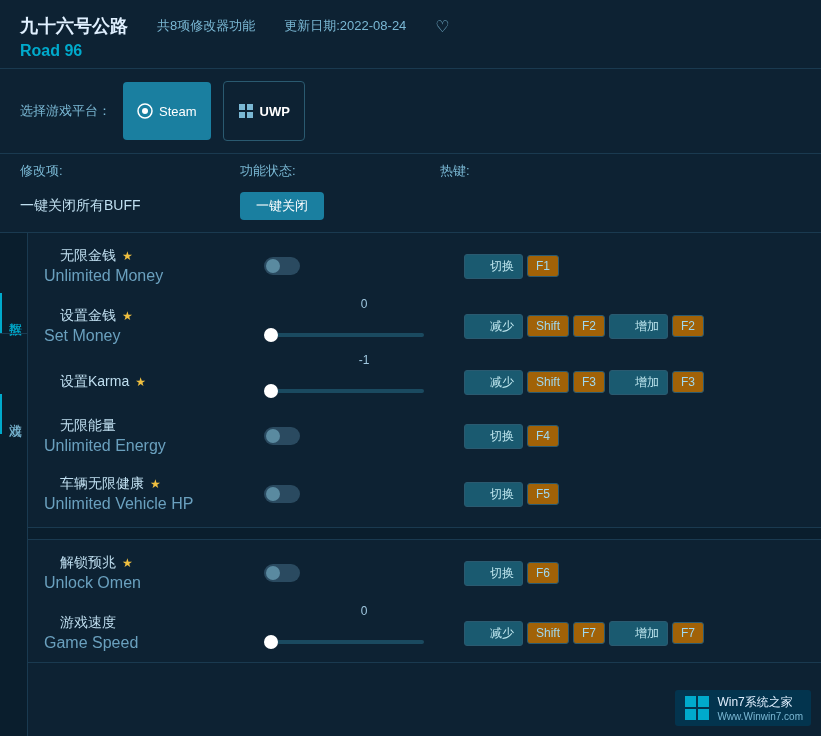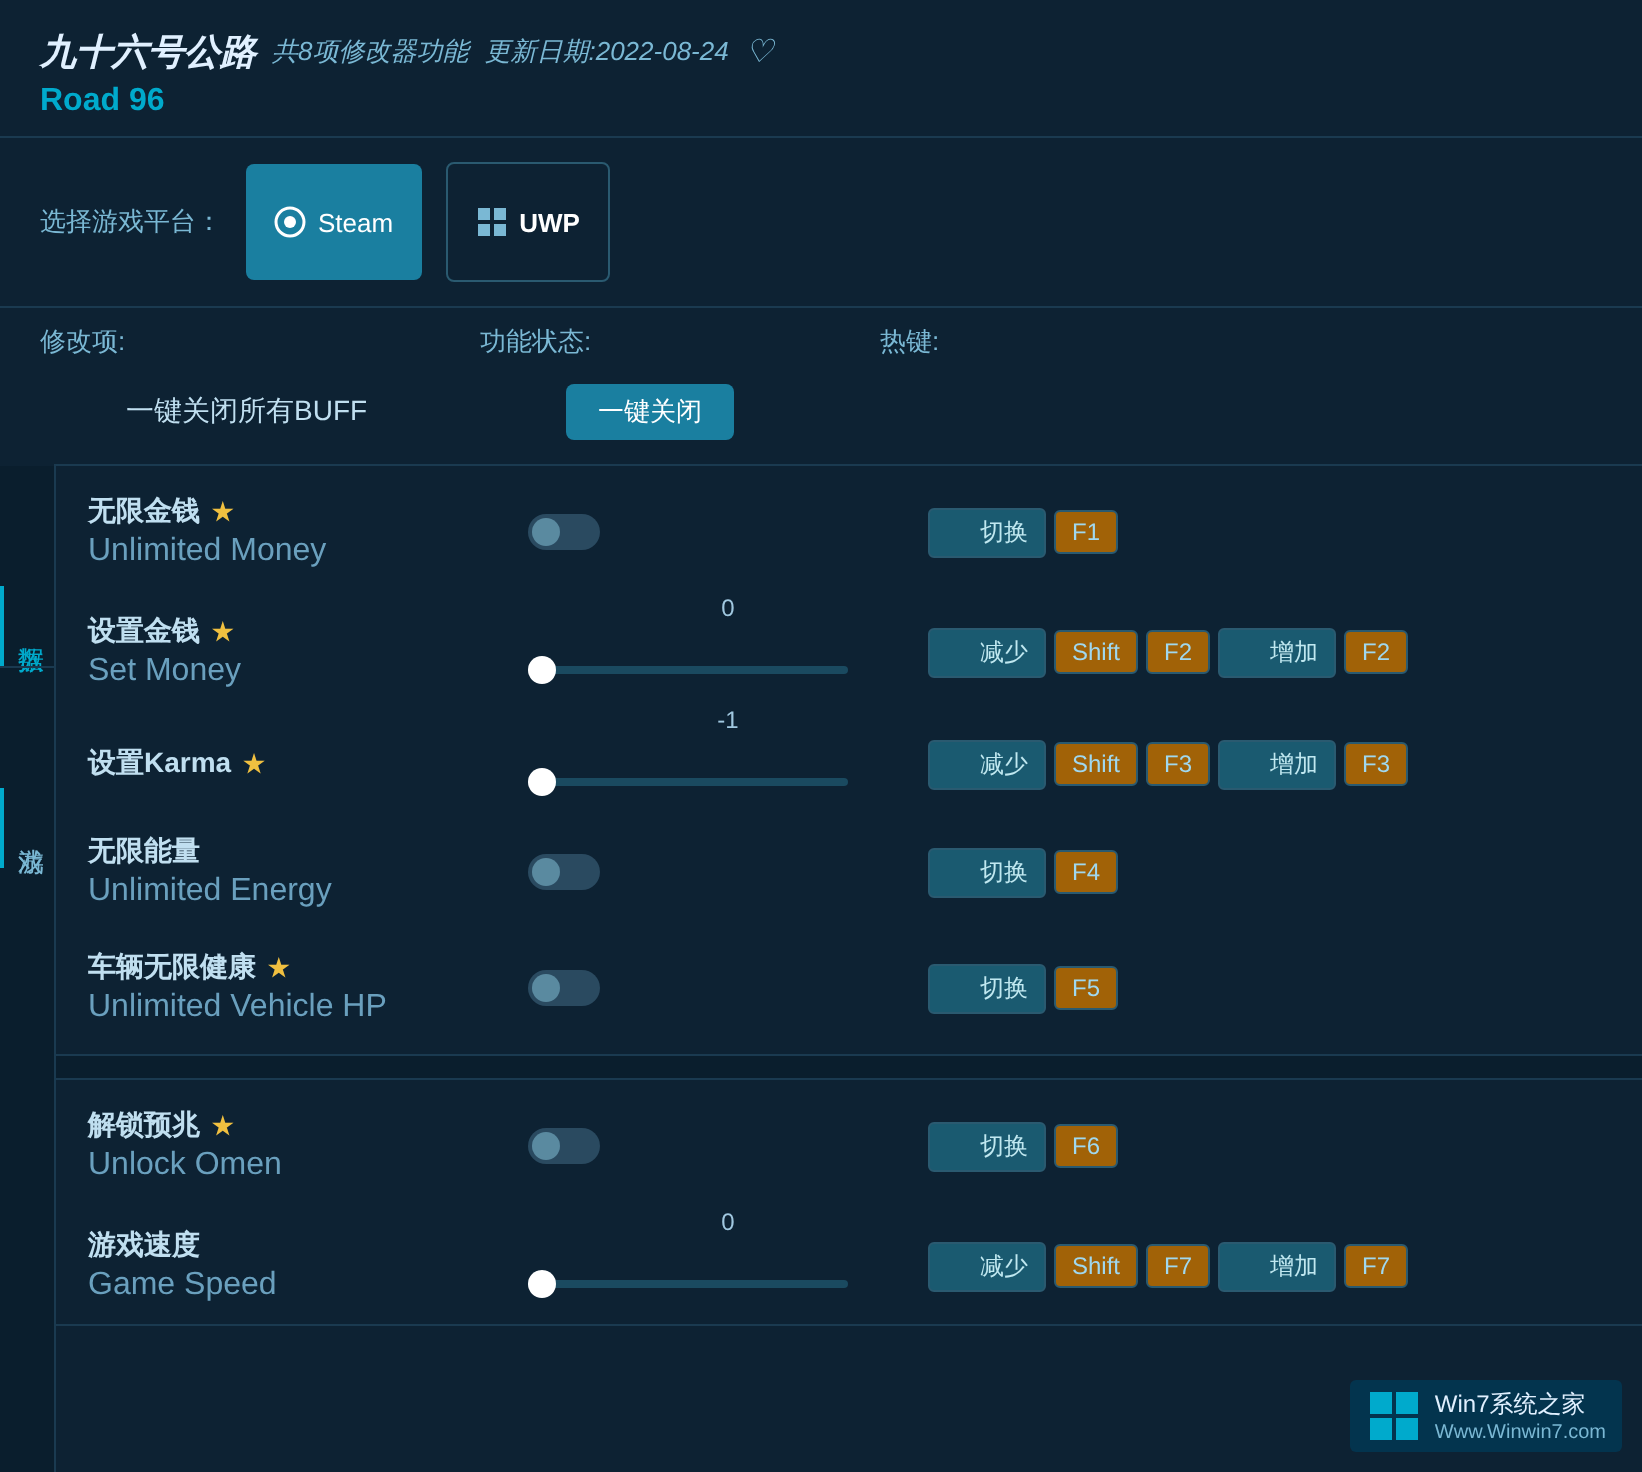--- a/index.html
+++ b/index.html
@@ -14,23 +14,22 @@
 
     
     .header {
       background-color: #0d2233;
       padding: 14px 20px 8px 20px;
       border-bottom: 1px solid #1a3a50;
     }
     .header-top {
       display: flex;
       align-items: center;
-      gap: 8px;
+      gap: 29px;
       margin-bottom: 4px;
-      font-style: italic;
     }
     .game-title-cn {
       color: #e0f0ff;
       font-size: 18px;
       font-weight: bold;
     }
     .mod-count {
       color: #7ab8d4;
       font-size: 13px;
     }
@@ -101,24 +100,23 @@
       background-color: #0d2233;
     }
     .col-mod { flex: 0 0 220px; color: #7ab8d4; font-size: 13px; }
     .col-status { flex: 0 0 200px; color: #7ab8d4; font-size: 13px; }
     .col-hotkey { flex: 1; color: #7ab8d4; font-size: 13px; }
 
     
     .onekey-row {
       display: flex;
       align-items: center;
-      padding: 8px 20px 12px 36px;
+      padding: 8px 20px 12px 20px;
       background-color: #0d2233;
       border-bottom: 1px solid #1a3a50;
-      margin-left: 27px;
     }
     .onekey-label { flex: 0 0 220px; color: #c0dff0; font-size: 14px; }
     .onekey-btn-area { flex: 0 0 200px; }
     .onekey-btn {
       background-color: #1a7fa0;
       color: #ffffff;
       border: none;
       border-radius: 4px;
       padding: 5px 16px;
       font-size: 13px;
@@ -182,24 +180,25 @@
       align-items: center;
       padding: 10px 16px;
       min-height: 56px;
     }
     .mod-name-area {
       flex: 0 0 220px;
     }
     .mod-name-cn {
       color: #c0dff0;
       font-size: 14px;
-      font-weight: bold;
+      font-weight: normal;
       display: flex;
       align-items: center;
       gap: 6px;
+      margin-left: 16px;
     }
     .mod-name-en {
       color: #6aa0be;
       font-size: 16px;
       margin-top: 2px;
     }
     .star-icon {
       color: #f0c040;
       font-size: 12px;
     }

